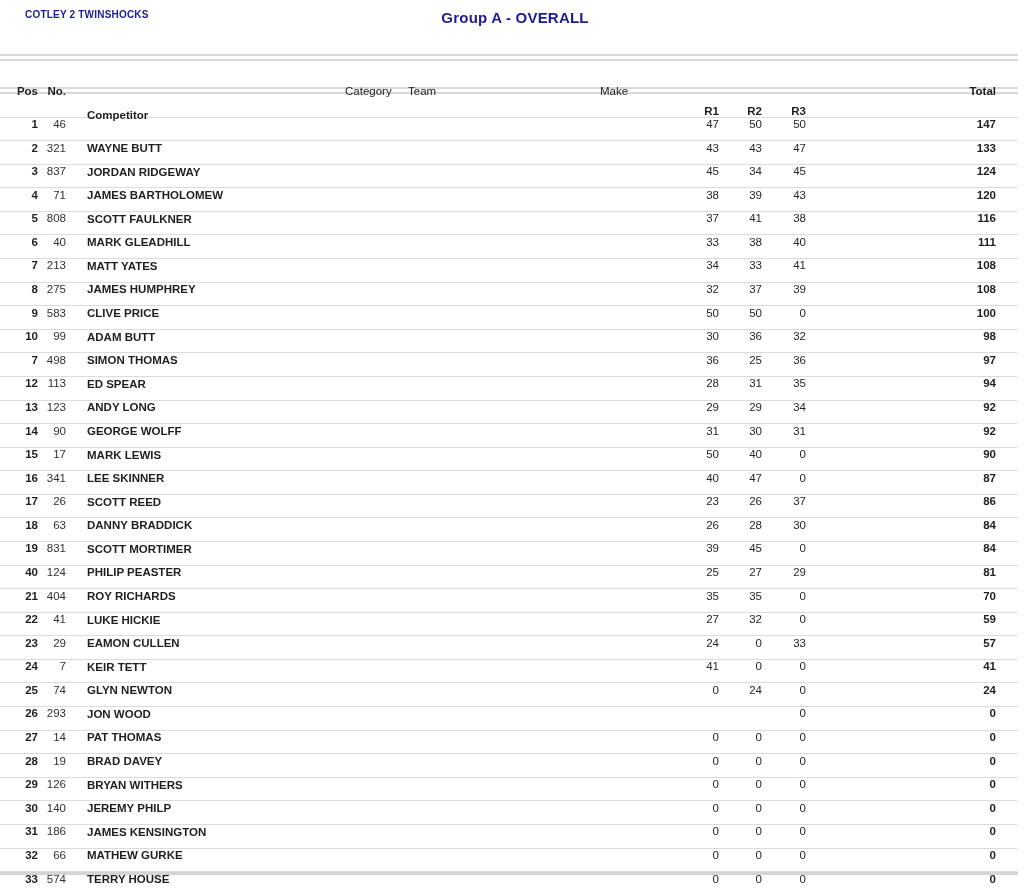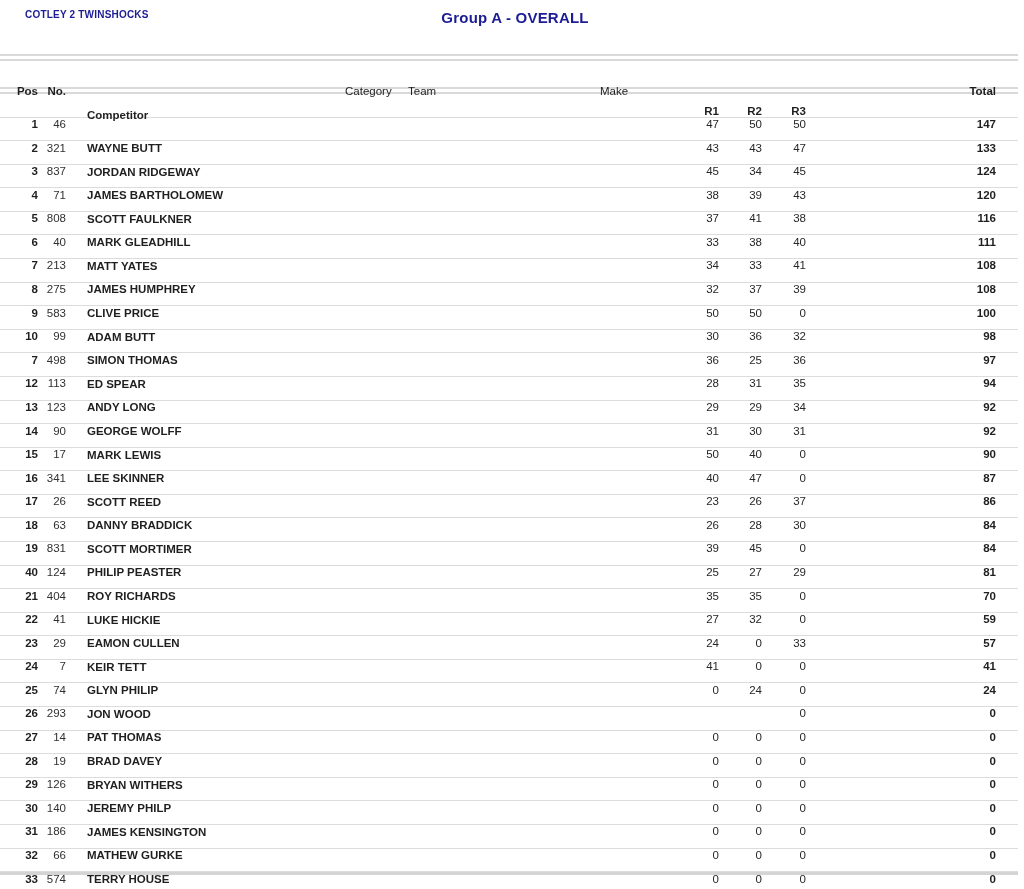--- a/index.html
+++ b/index.html
@@ -388,21 +388,21 @@
     <div class="c-make"></div>
     <div class="c-r">24</div>
     <div class="c-r">0</div>
     <div class="c-r">33</div>
     <div class="c-total">57</div>
   </div>
 
   <div class="grid-row data-row">
     <div class="c-pos">24</div>
     <div class="c-no">7</div>
-    <div class="c-name">GLYN PHILIP</div>
+    <div class="c-name">GLYN NEWTON</div>
     <div class="c-cat"></div>
     <div class="c-team"></div>
     <div class="c-make"></div>
     <div class="c-r">41</div>
     <div class="c-r">0</div>
     <div class="c-r">0</div>
     <div class="c-total">41</div>
   </div>
 
   <div class="grid-row data-row">

